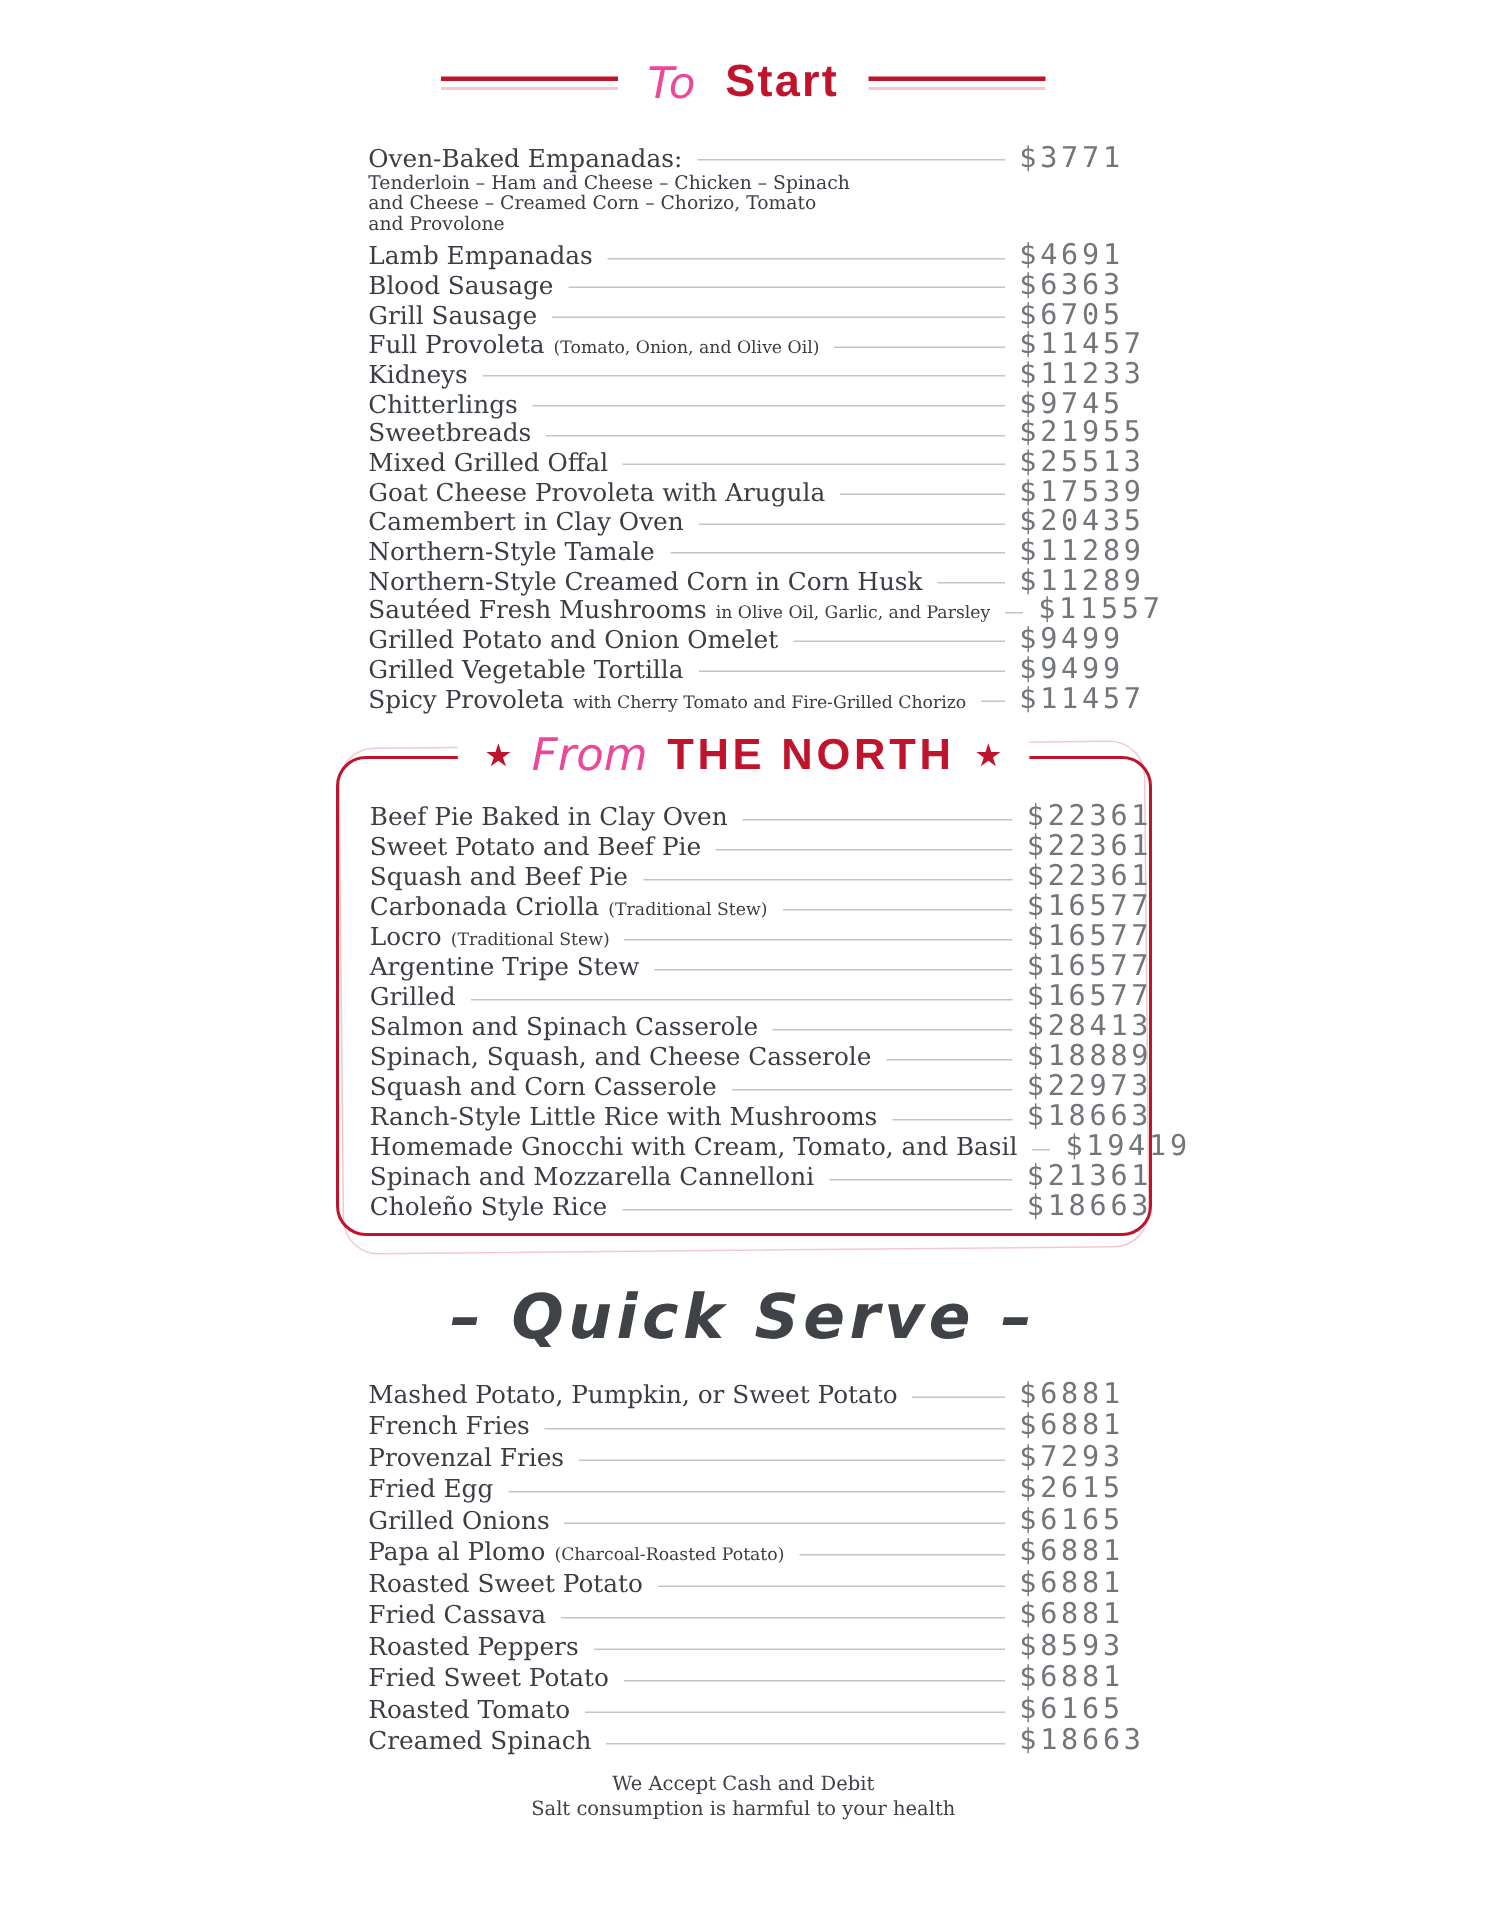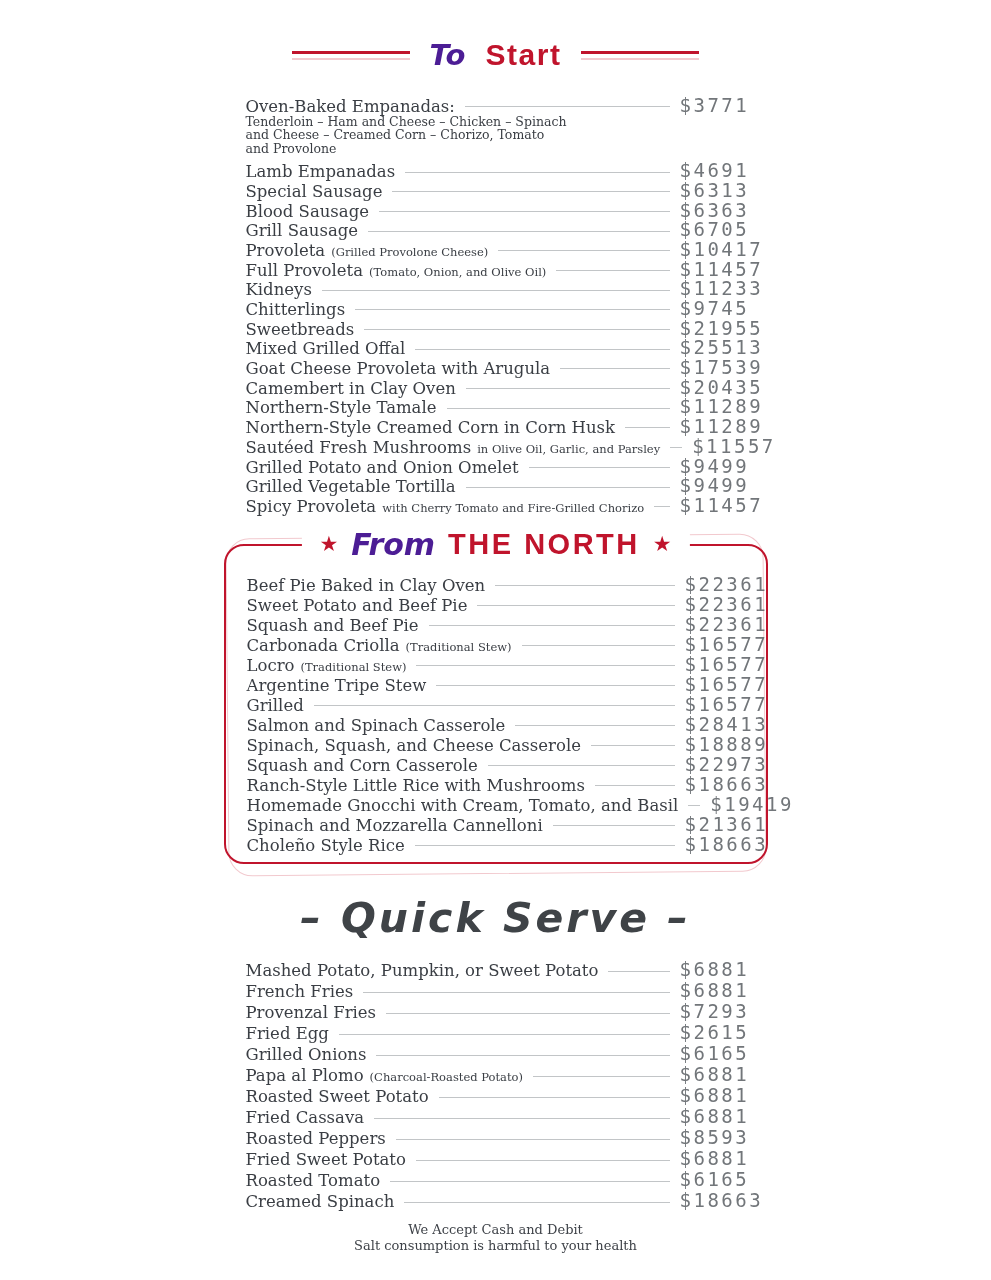--- a/index.html
+++ b/index.html
@@ -14,21 +14,21 @@
   body{
     width:991px;height:1280px;background:#ffffff;
     font-family:"DejaVu Serif",serif;color:var(--ink);
     overflow:hidden;
   }
   .menu{width:500px;margin:0 auto;padding-top:38px;}
 
   
   .hdr1{display:flex;align-items:center;justify-content:center;gap:20px;margin-bottom:22px;}
   .dbl{width:118px;height:9px;border-top:3px solid var(--red);border-bottom:2px solid var(--pink);flex:none;}
-  .t-script{font-family:"DejaVu Sans",sans-serif;font-style:italic;font-weight:700;font-size:29px;color:#4c1d95;}
+  .t-script{font-family:"DejaVu Sans",sans-serif;font-style:italic;font-weight:400;font-size:29px;color:#ec4899;}
   .t-accent{font-family:"Liberation Sans",sans-serif;font-weight:bold;font-size:30px;color:var(--red);letter-spacing:1.5px;}
 
   
   .row{display:flex;align-items:baseline;}
   .s1 .row{height:19.7px;}
   .s2 .row{height:20px;}
   .s3 .row{height:21px;}
   .nm{font-size:16.5px;white-space:nowrap;}
   .dt{font-size:11.5px;margin-left:6px;white-space:nowrap;}
   .dt:empty{display:none;margin:0;}
@@ -73,39 +73,28 @@
       <span class="pr">$3771</span>
     </div>
     <div class="desc">Tenderloin  –  Ham and Cheese  –  Chicken  –  Spinach and Cheese  –  Creamed Corn  –  Chorizo, Tomato and Provolone</div>
 
     <div class="row">
         <span class="nm">Lamb Empanadas</span>
         <span class="lead"></span>
         <span class="pr">$4691</span>
       </div>
     <div class="row">
-        <span class="nm">Special Sausage</span>
-        <span class="lead"></span>
-        <span class="pr">$6313</span>
-      </div>
-    <div class="row">
         <span class="nm">Blood Sausage</span>
         <span class="lead"></span>
         <span class="pr">$6363</span>
       </div>
     <div class="row">
         <span class="nm">Grill Sausage</span>
         <span class="lead"></span>
         <span class="pr">$6705</span>
-      </div>
-    <div class="row">
-        <span class="nm">Provoleta</span>
-        <span class="dt">(Grilled Provolone Cheese)</span>
-        <span class="lead"></span>
-        <span class="pr">$10417</span>
       </div>
     <div class="row">
         <span class="nm">Full Provoleta</span>
         <span class="dt">(Tomato, Onion, and Olive Oil)</span>
         <span class="lead"></span>
         <span class="pr">$11457</span>
       </div>
     <div class="row">
         <span class="nm">Kidneys</span>
         <span class="lead"></span>

